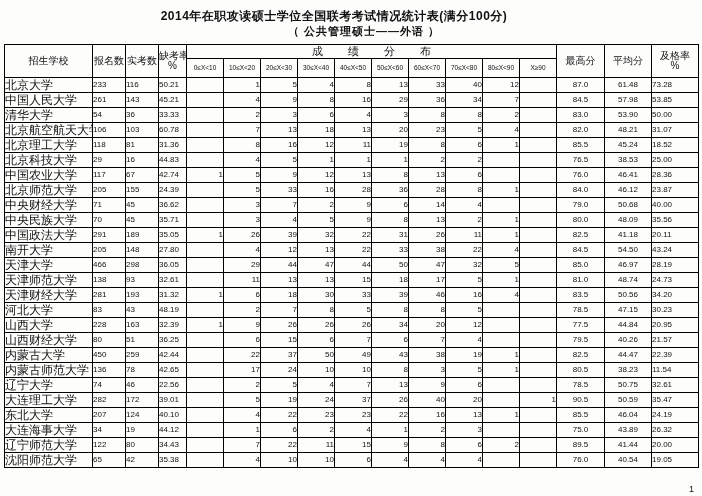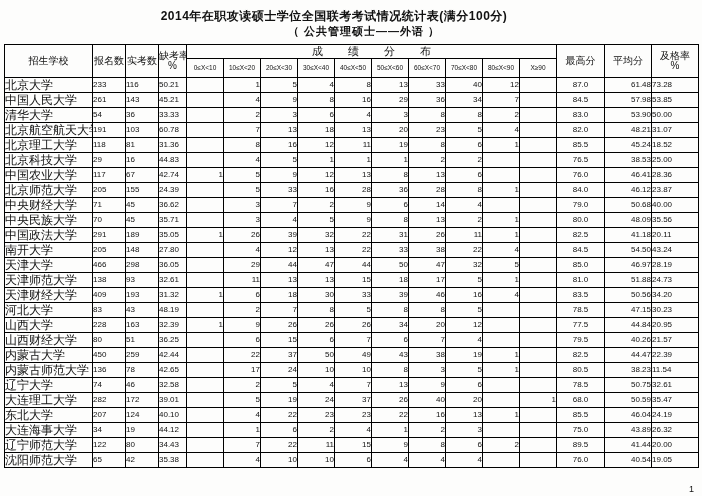--- a/index.html
+++ b/index.html
@@ -28,21 +28,21 @@
   thead th{text-align:center;vertical-align:middle;font-size:10px;}
   th.bin{font-size:6.5px;height:18px;}
   th.group{height:13px;word-spacing:22px;font-size:11px;margin-top:32px;}
   th.unit2{line-height:1.15;margin-left:37px;}
   tbody td{height:14px;}
   td.c-school{text-align:left;padding-left:4px;font-size:12px;}
   td.c-num{text-align:left;padding-right:4px;}
   td.c-absent{text-align:left;padding-right:1px;}
   td.c-dist{text-align:right;padding-right:11px;}
   td.c-max{text-align:center;padding-right:9px;}
-  td.c-avg{text-align:right;padding-right:6px;}
+  td.c-avg{text-align:center;padding-right:6px;}
   td.c-pass{text-align:left;padding-right:7px;}
   .pageno{
     position:absolute;right:8px;bottom:2px;font-size:9px;
   }
 </style>
 </head>
 <body>
 
 <div class="title">2014年在职攻读硕士学位全国联考考试情况统计表(满分100分)</div>
 <div class="subtitle">（ 公共管理硕士——外语 ）</div>
@@ -144,21 +144,21 @@
         <td class="c-dist">8</td>
         <td class="c-dist">8</td>
         <td class="c-dist">2</td>
         <td class="c-dist"></td>
         <td class="c-max">83.0</td>
         <td class="c-avg">53.90</td>
         <td class="c-pass">50.00</td>
       </tr>
       <tr>
         <td class="c-school">北京航空航天大学</td>
-        <td class="c-num">191</td>
+        <td class="c-num">106</td>
         <td class="c-num">103</td>
         <td class="c-absent">60.78</td>
         <td class="c-dist"></td>
         <td class="c-dist">7</td>
         <td class="c-dist">13</td>
         <td class="c-dist">18</td>
         <td class="c-dist">13</td>
         <td class="c-dist">20</td>
         <td class="c-dist">23</td>
         <td class="c-dist">5</td>
@@ -348,26 +348,26 @@
         <td class="c-dist">11</td>
         <td class="c-dist">13</td>
         <td class="c-dist">13</td>
         <td class="c-dist">15</td>
         <td class="c-dist">18</td>
         <td class="c-dist">17</td>
         <td class="c-dist">5</td>
         <td class="c-dist">1</td>
         <td class="c-dist"></td>
         <td class="c-max">81.0</td>
-        <td class="c-avg">51.88</td>
+        <td class="c-avg">48.74</td>
         <td class="c-pass">24.73</td>
       </tr>
       <tr>
         <td class="c-school">天津财经大学</td>
-        <td class="c-num">409</td>
+        <td class="c-num">281</td>
         <td class="c-num">193</td>
         <td class="c-absent">31.32</td>
         <td class="c-dist">1</td>
         <td class="c-dist">6</td>
         <td class="c-dist">18</td>
         <td class="c-dist">30</td>
         <td class="c-dist">33</td>
         <td class="c-dist">39</td>
         <td class="c-dist">46</td>
         <td class="c-dist">16</td>
@@ -469,21 +469,21 @@
         <td class="c-dist">1</td>
         <td class="c-dist"></td>
         <td class="c-max">80.5</td>
         <td class="c-avg">38.23</td>
         <td class="c-pass">11.54</td>
       </tr>
       <tr>
         <td class="c-school">辽宁大学</td>
         <td class="c-num">74</td>
         <td class="c-num">46</td>
-        <td class="c-absent">32.58</td>
+        <td class="c-absent">22.56</td>
         <td class="c-dist"></td>
         <td class="c-dist">2</td>
         <td class="c-dist">5</td>
         <td class="c-dist">4</td>
         <td class="c-dist">7</td>
         <td class="c-dist">13</td>
         <td class="c-dist">9</td>
         <td class="c-dist">6</td>
         <td class="c-dist"></td>
         <td class="c-dist"></td>
@@ -499,21 +499,21 @@
         <td class="c-dist"></td>
         <td class="c-dist">5</td>
         <td class="c-dist">19</td>
         <td class="c-dist">24</td>
         <td class="c-dist">37</td>
         <td class="c-dist">26</td>
         <td class="c-dist">40</td>
         <td class="c-dist">20</td>
         <td class="c-dist"></td>
         <td class="c-dist">1</td>
-        <td class="c-max">68.0</td>
+        <td class="c-max">90.5</td>
         <td class="c-avg">50.59</td>
         <td class="c-pass">35.47</td>
       </tr>
       <tr>
         <td class="c-school">东北大学</td>
         <td class="c-num">207</td>
         <td class="c-num">124</td>
         <td class="c-absent">40.10</td>
         <td class="c-dist"></td>
         <td class="c-dist">4</td>

